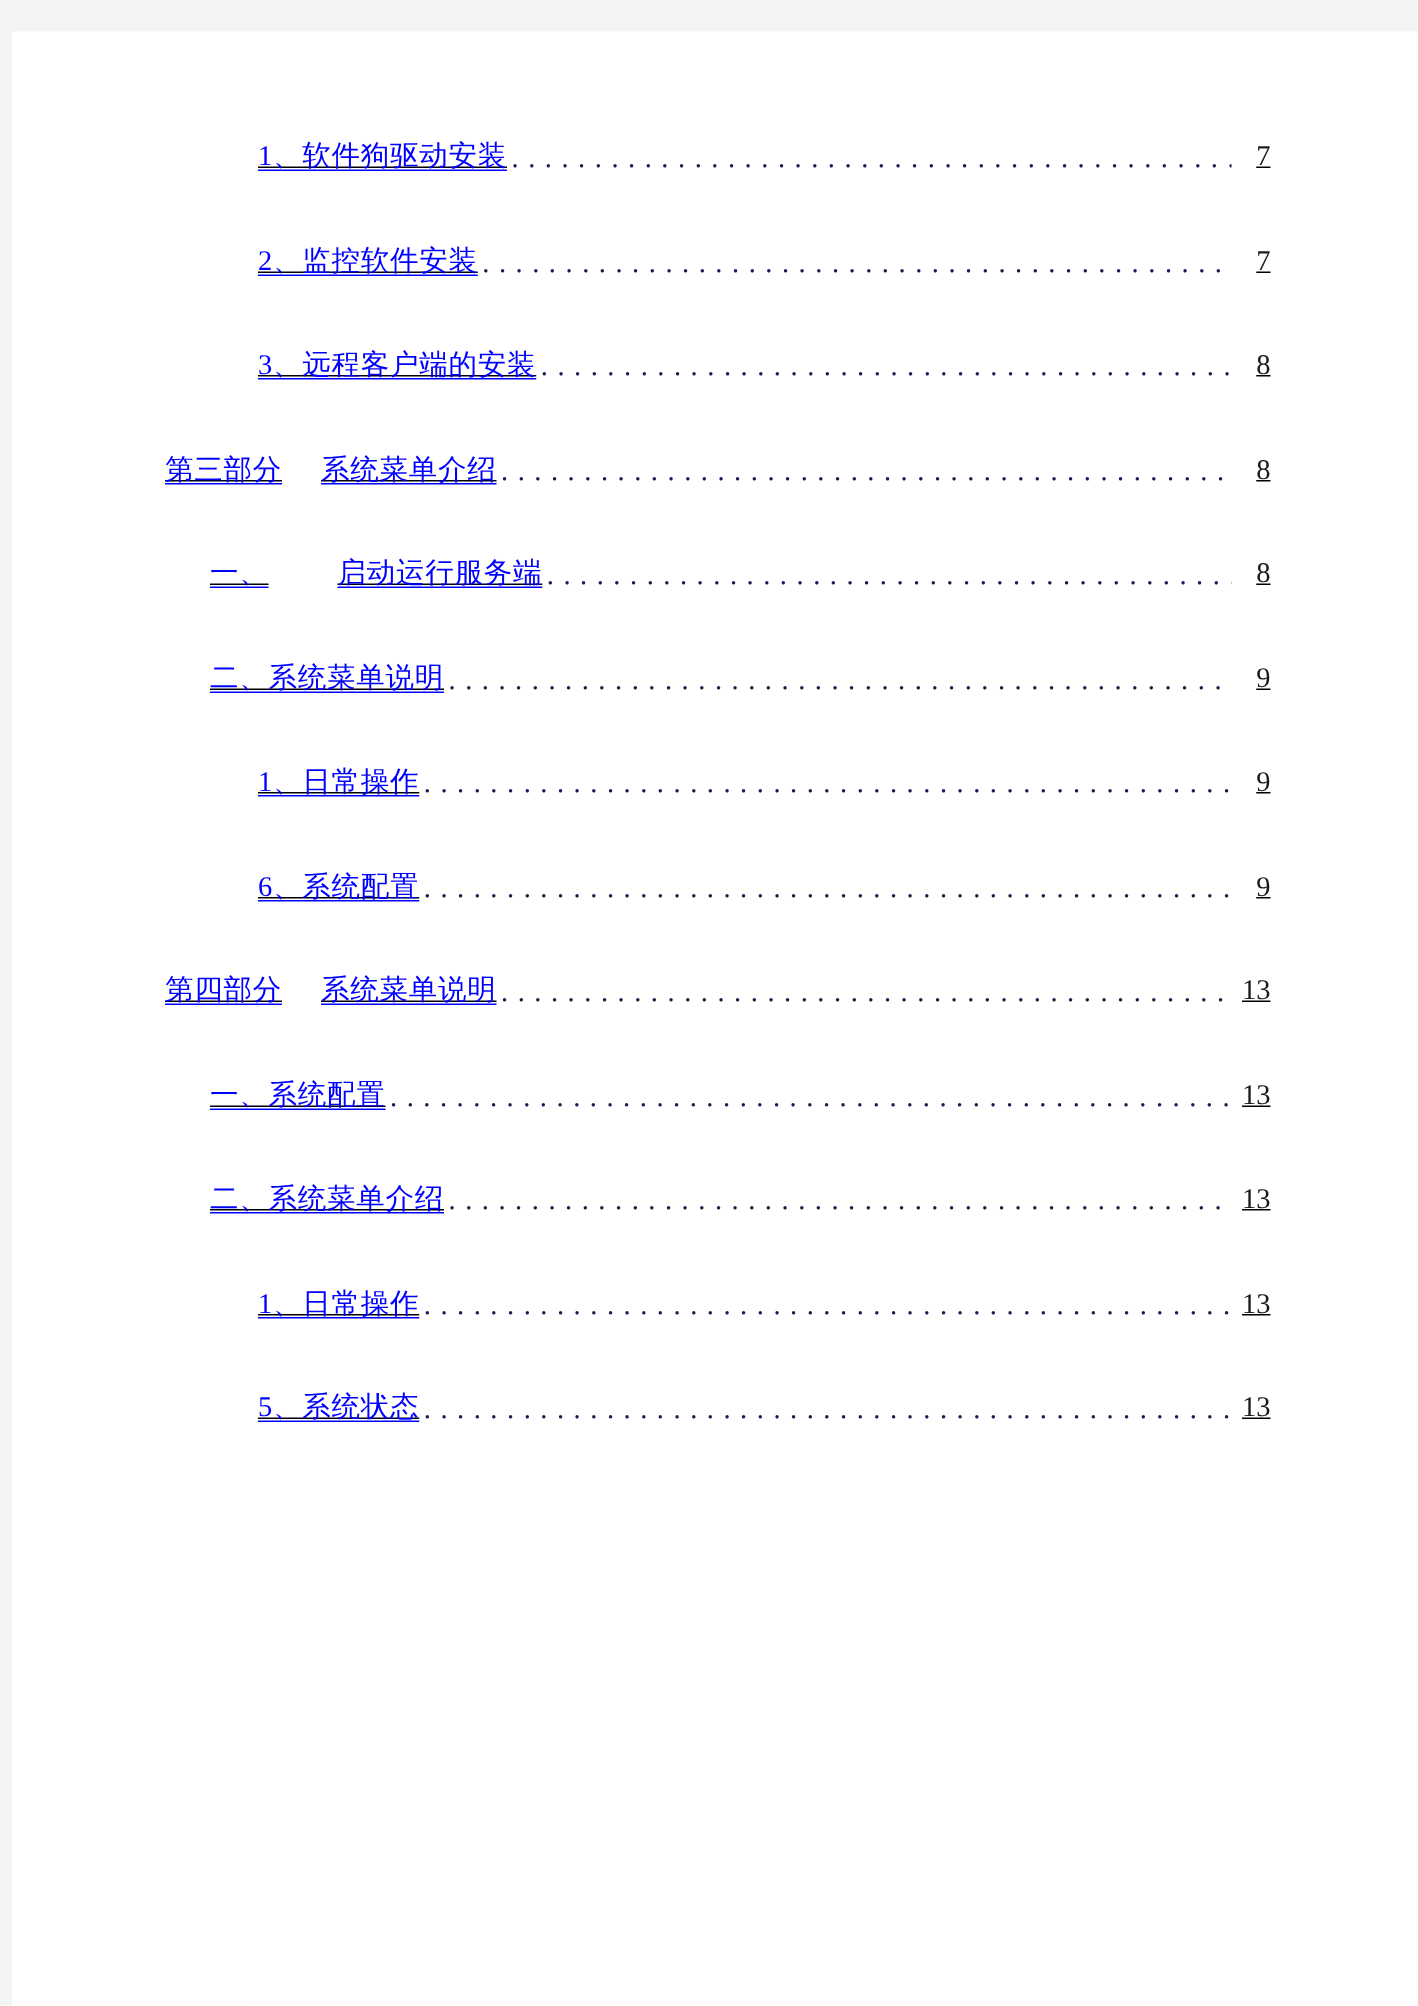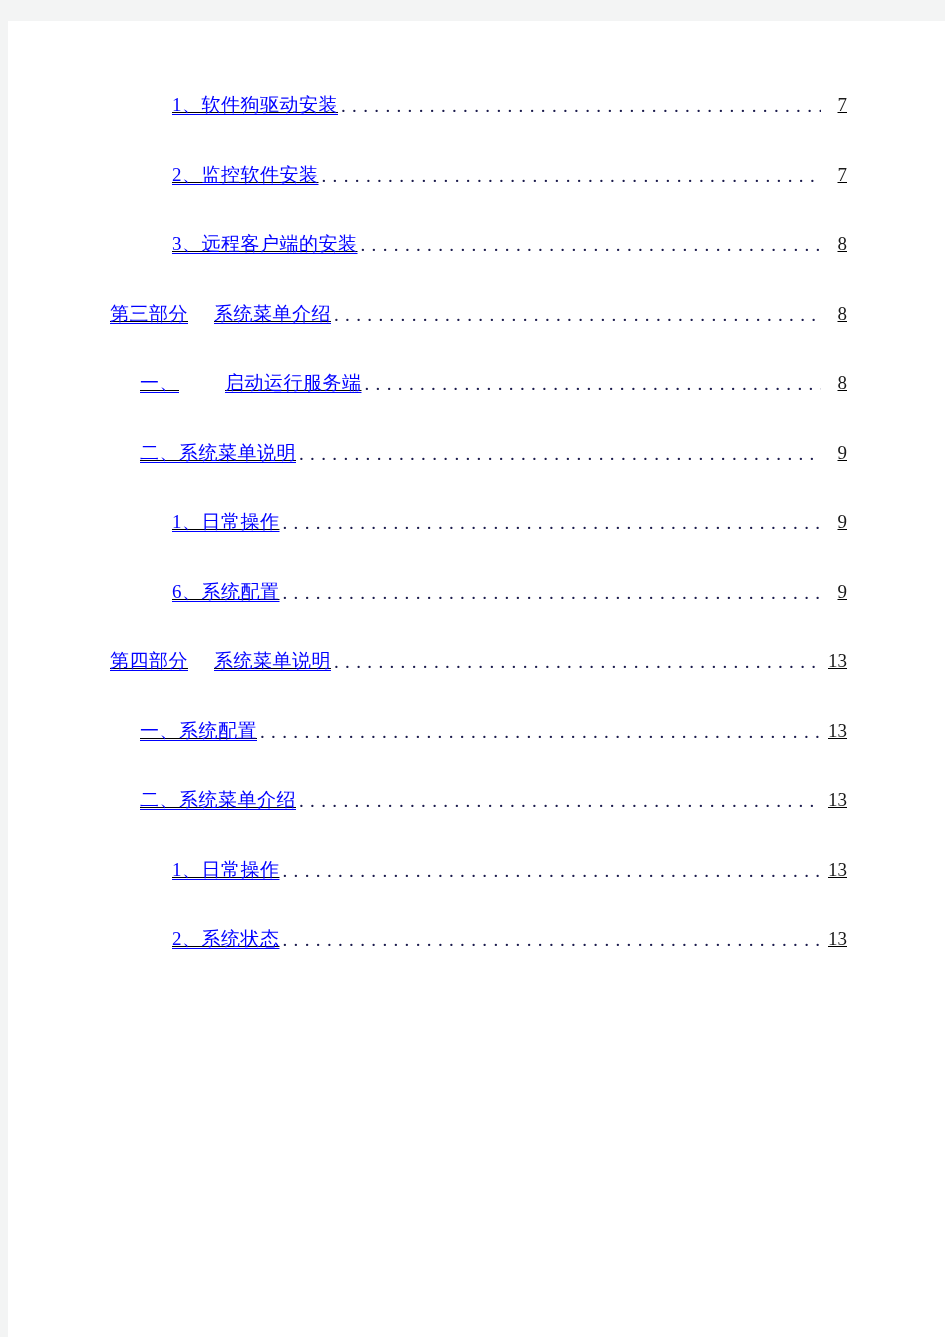--- a/index.html
+++ b/index.html
@@ -169,18 +169,18 @@
         <span class="toc-page">13</span>
       </div>
       <div class="toc-entry level-3">
         <span class="toc-indent"></span>
         <a class="toc-link" href="#"><span>1、日常操作</span></a>
         <span class="toc-leader"></span>
         <span class="toc-page">13</span>
       </div>
       <div class="toc-entry level-3">
         <span class="toc-indent"></span>
-        <a class="toc-link" href="#"><span>2、系统状态</span></a>
+        <a class="toc-link" href="#"><span>5、系统状态</span></a>
         <span class="toc-leader"></span>
         <span class="toc-page">13</span>
       </div>
     </div>
 </div>
 
 </body></html>

